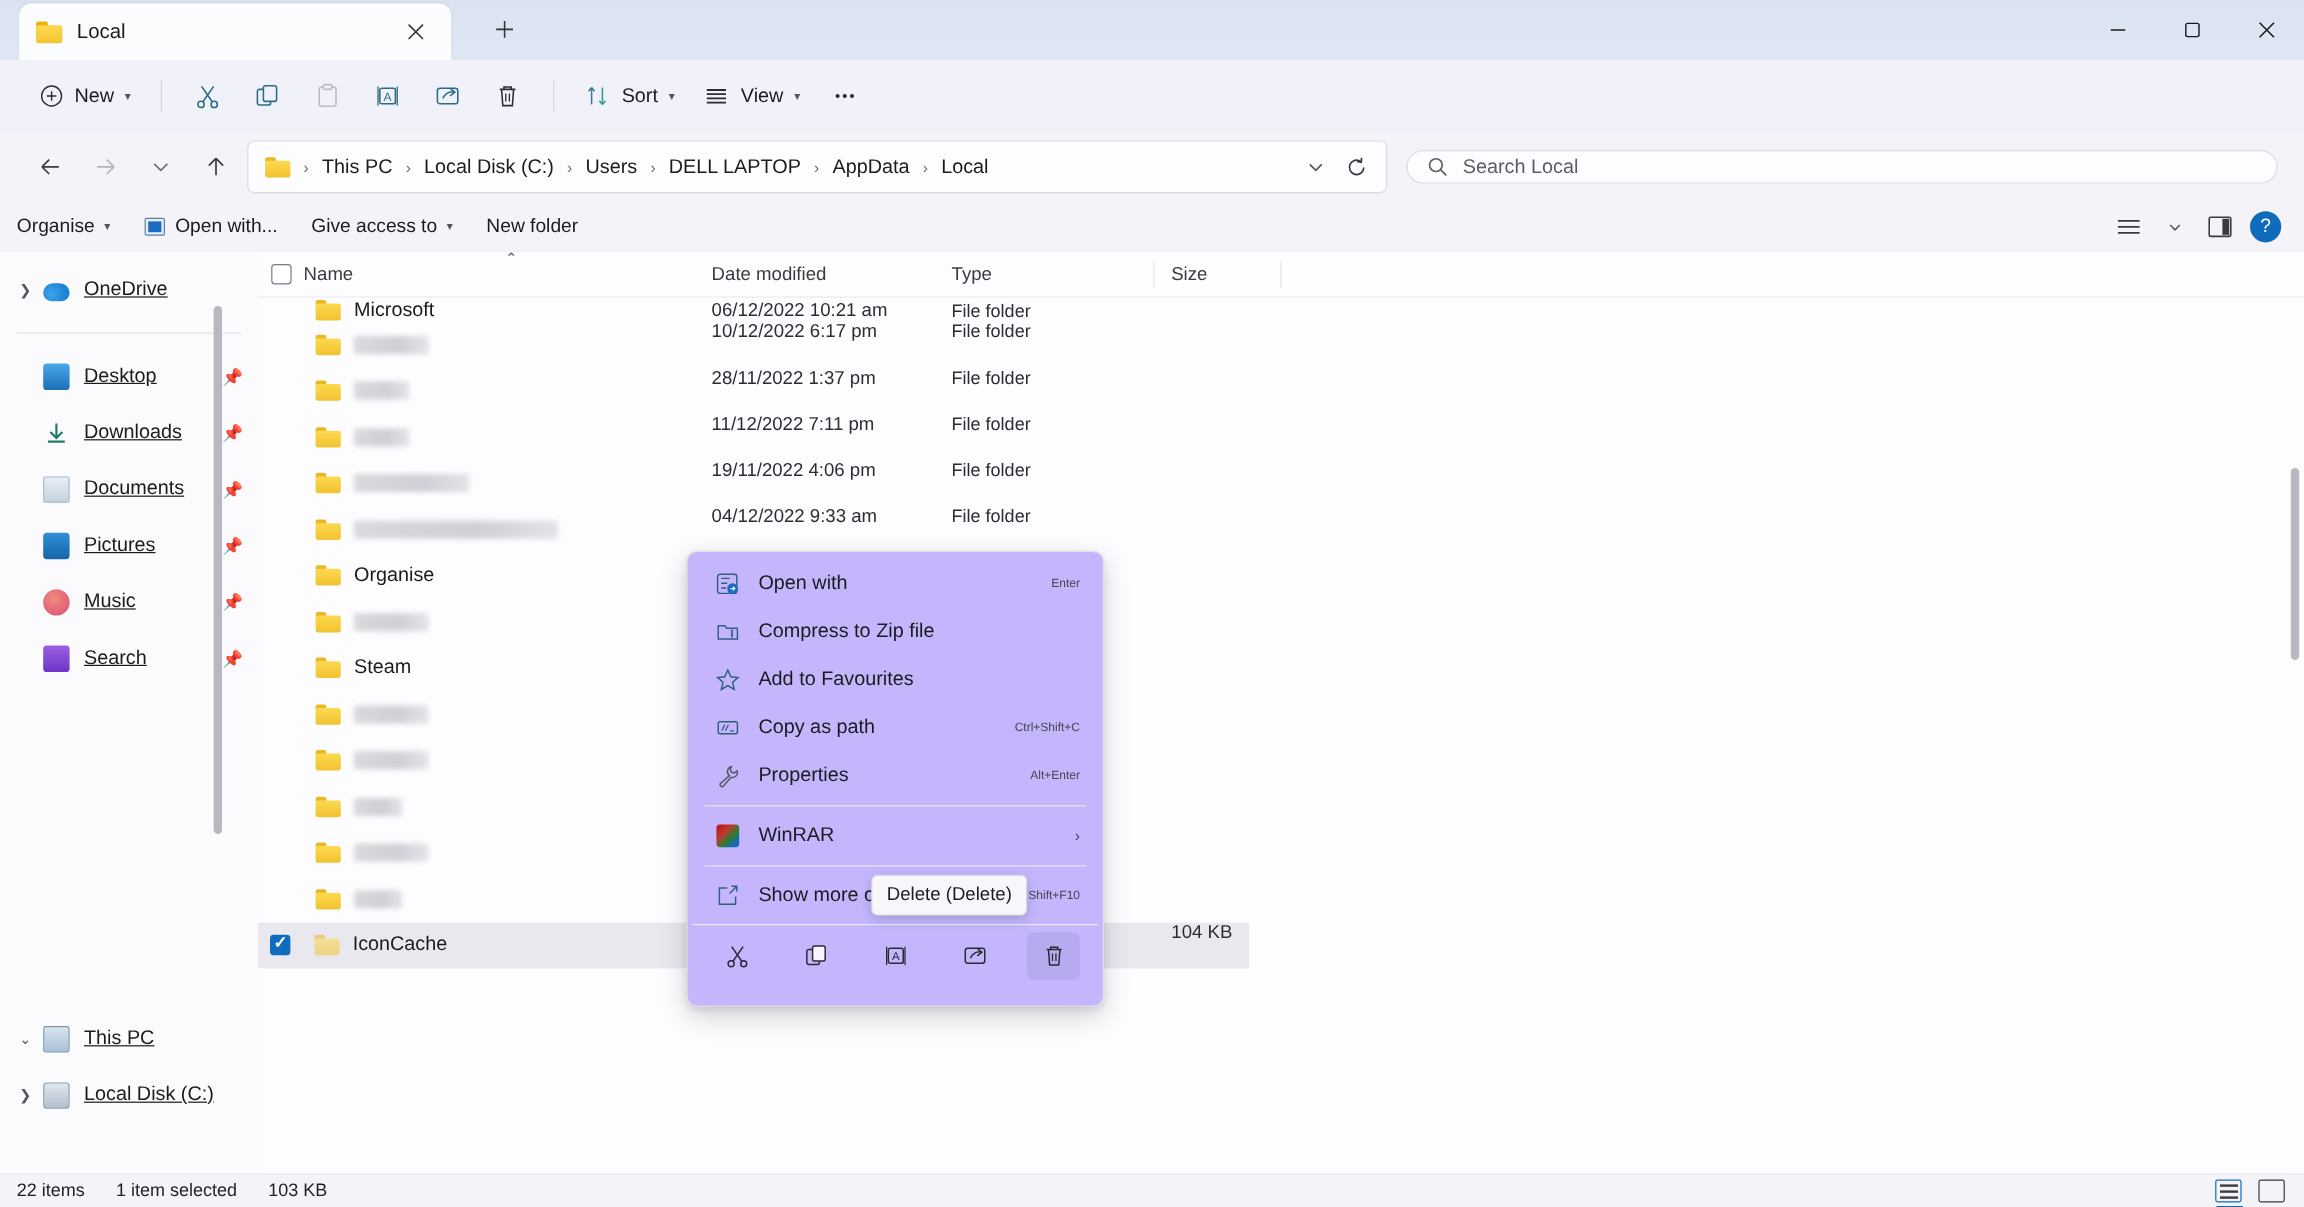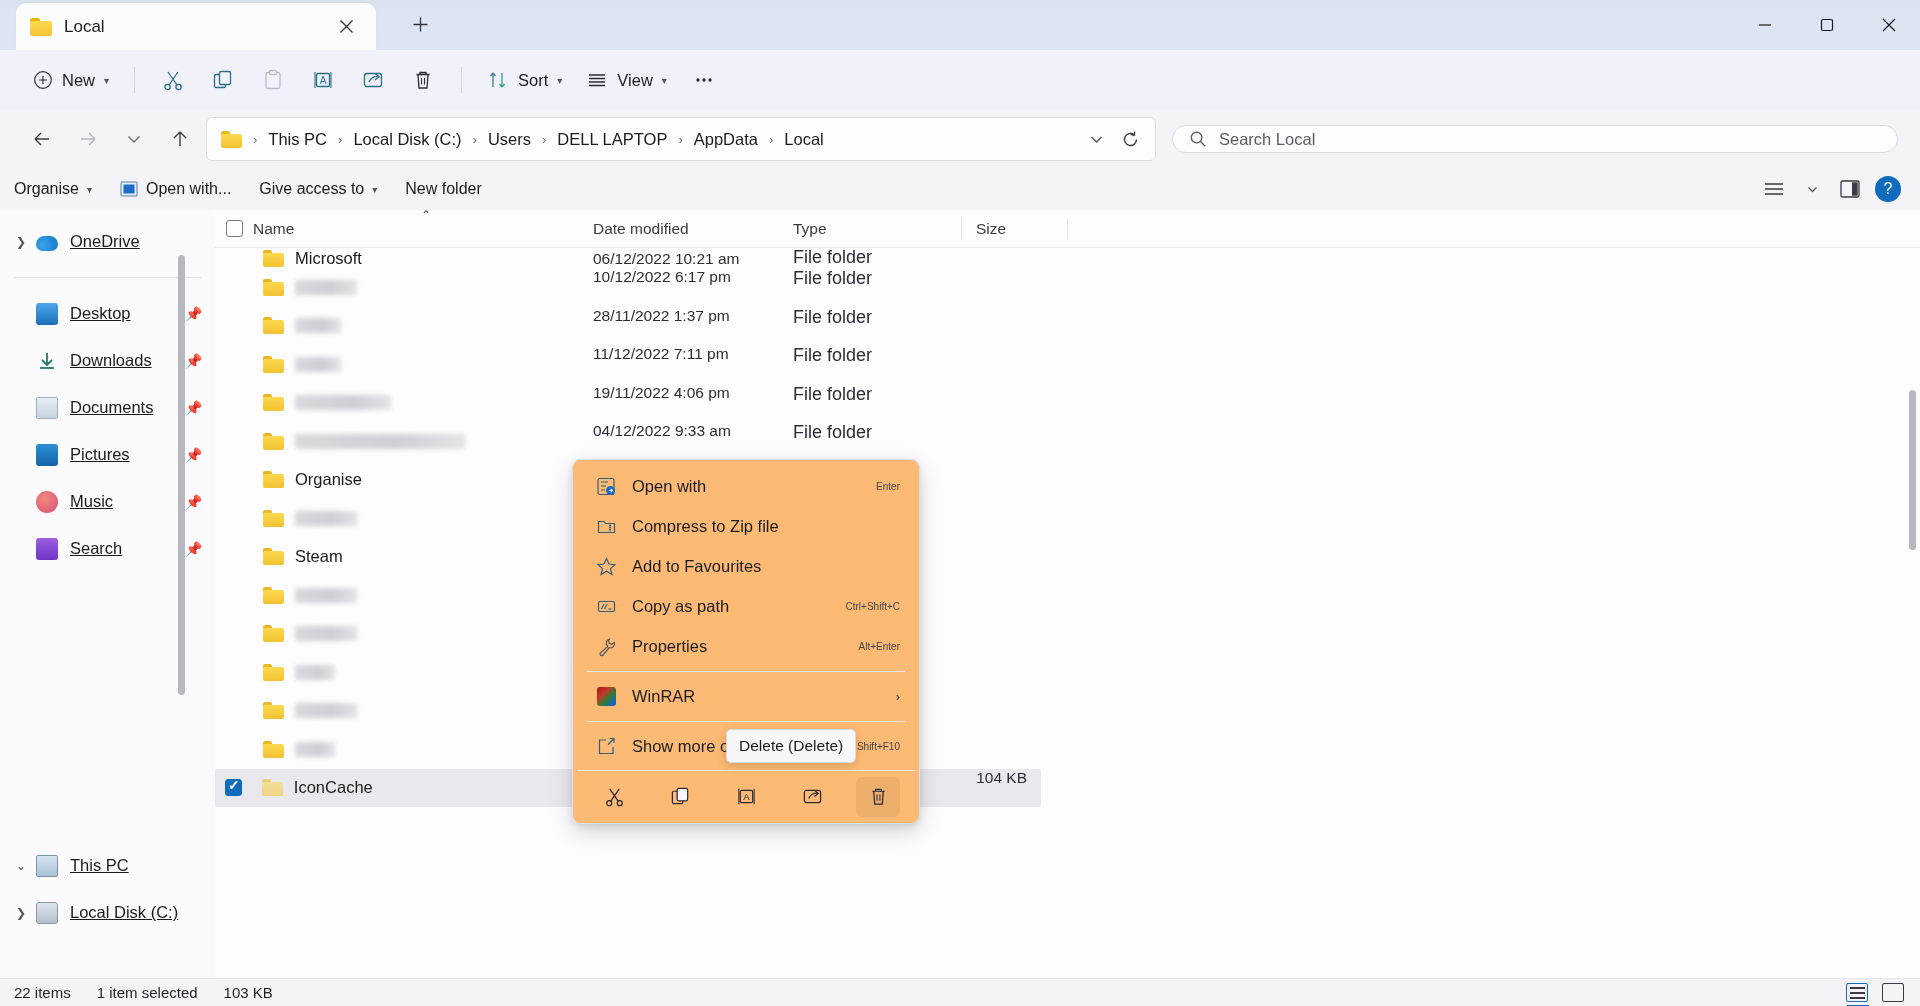--- a/index.html
+++ b/index.html
@@ -214,21 +214,21 @@
     overflow: hidden;
   }
   .row {
     height: 38.5px; display: flex; 
     font-size: 16.5px; color: #1b1b1f;
   }
   .row.partial { height: 20px; align-items: flex-end; }
   .row-check { width: 38px; display:flex; align-items:center; justify-content:center; }
   .row-name { width: 340px; display: flex; align-items: center; gap: 11px; }
   .row-date { width: 200px; font-size: 15.5px; color: #2c2c34; }
-  .row-type { width: 168px; font-size: 18px; color: #2c2c34; }
+  .row-type { width: 168px; font-size: 15px; color: #2c2c34; }
   .row-size { width: 105px; font-size: 15.5px; color: #2c2c34; text-align: right; padding-right: 14px; }
   .folder-ic {
     width: 21px; height: 17px; position: relative; flex: 0 0 auto; margin-left: 10px;
   }
   .folder-ic::before {
     content:""; position:absolute; left:0; top:0; width:9px; height:4px;
     background:#e9b824; border-radius:2px 2px 0 0;
   }
   .folder-ic::after {
     content:""; position:absolute; left:0; top:3px; width:21px; height:14px;
@@ -242,25 +242,25 @@
   .fileselrow { background: #e8e8ee; }
 
   .vscroll {
     position: absolute; right: 4px; top: 180px; width: 7px; height: 160px;
     background: #b8b8c0; border-radius: 4px;
   }
 
   
   .ctxmenu {
     position: absolute; left: 572px; top: 459px; width: 348px;
-    background: #fdba74;
+    background: #c4b5fd;
     border: 1px solid #e0e0e6;
     border-radius: 9px;
     box-shadow: 0 8px 22px rgba(0,0,0,.17), 0 2px 6px rgba(0,0,0,.09);
-    padding: 6px 4px 1px 4px;
+    padding: 6px 4px 16px 4px;
     z-index: 40;
     overflow: hidden;
   }
   .mi {
     height: 39px; display: flex; align-items: center;
     padding: 0 12px 0 14px; border-radius: 5px; font-size: 16.5px; color: #1b1b1f;
     margin: 1px 3px;
   }
   .mi-icon {
     width: 24px; height: 22px; flex: 0 0 auto; margin-right: 14px;

